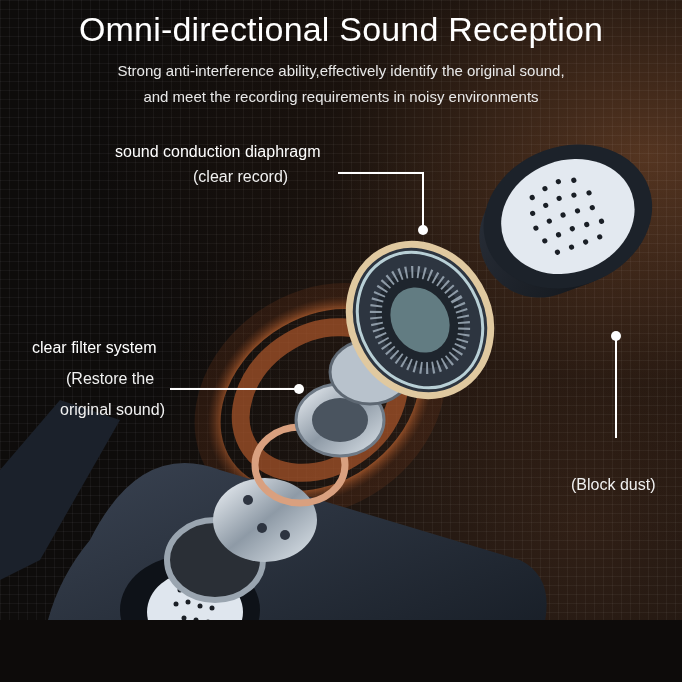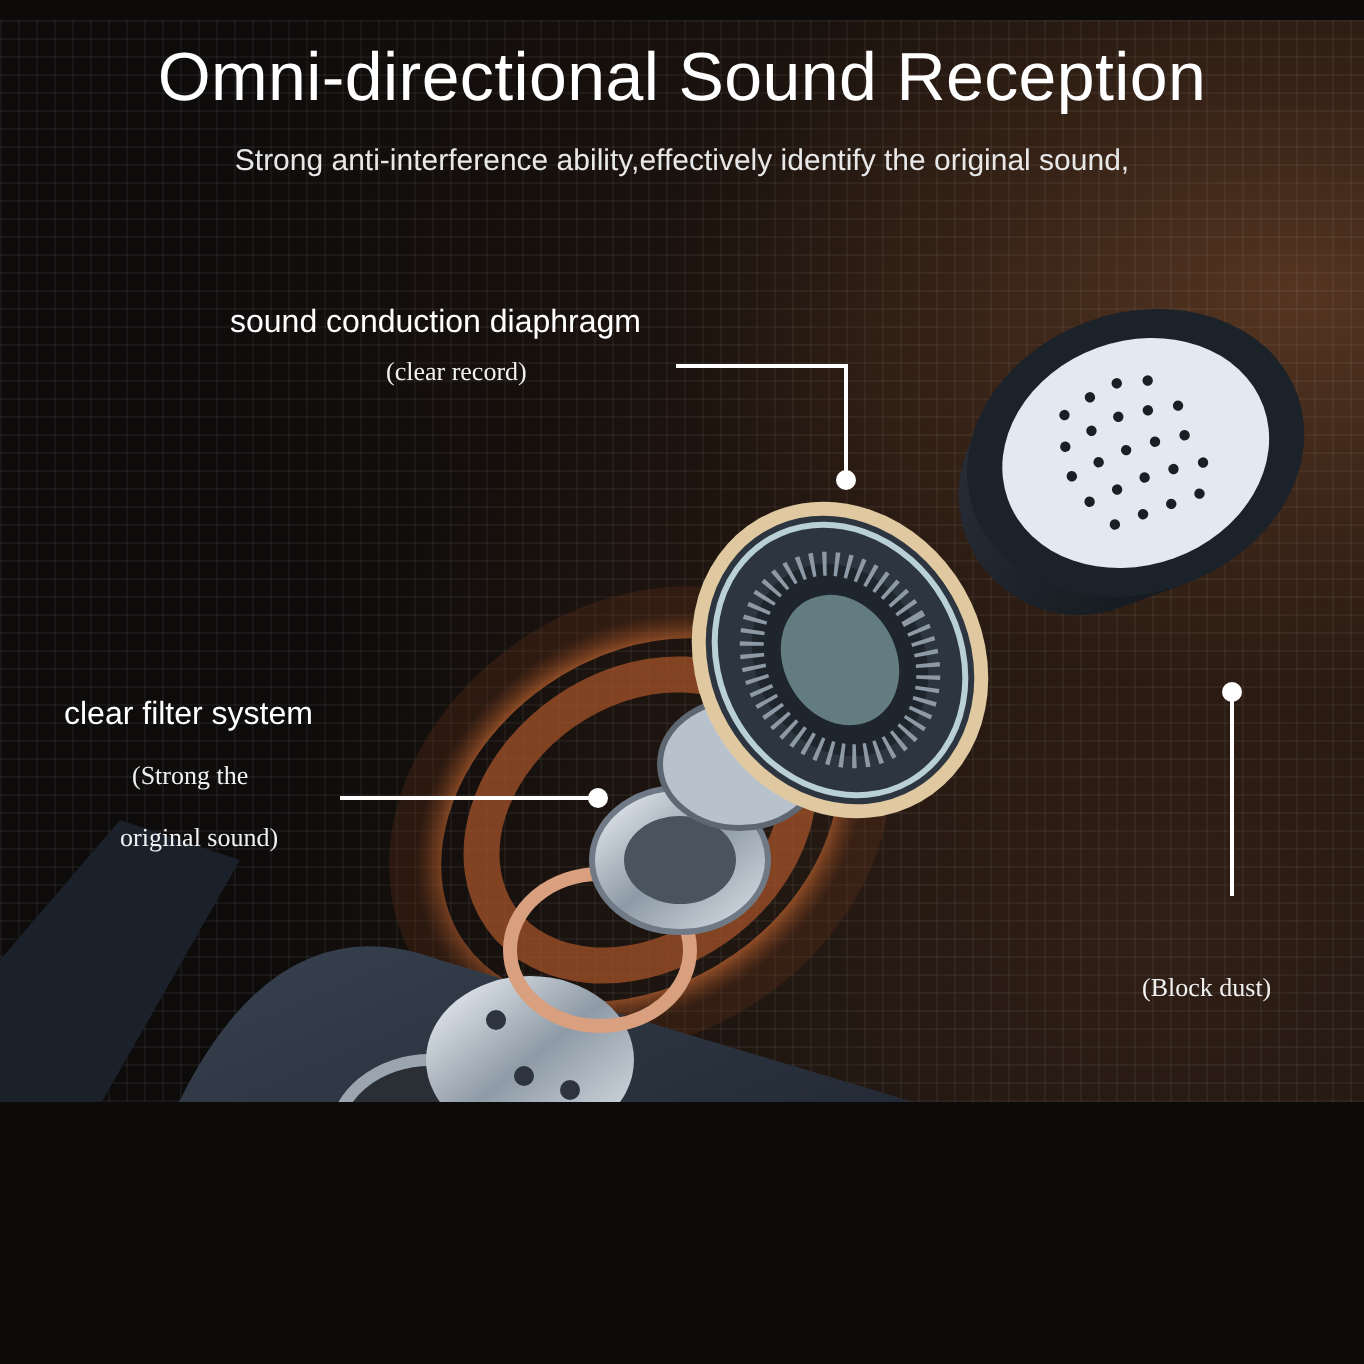--- a/index.html
+++ b/index.html
@@ -1,32 +1,32 @@
 <!DOCTYPE html>
 <html><head>
 <meta charset="utf-8">
 <style>
   html,body{margin:0;padding:0;}
   body{width:682px;height:682px;overflow:hidden;background:#0d0b0a;font-family:"Liberation Sans",sans-serif;}
-  .stage{position:relative;width:682px;height:541px;overflow:hidden;
+  .stage{position:relative;width:682px;height:620px;overflow:hidden;
     background:
       radial-gradient(ellipse at 95% 25%, rgba(140,85,50,0.55) 0%, rgba(60,35,20,0.25) 35%, rgba(0,0,0,0) 60%),
       radial-gradient(ellipse at 85% 85%, rgba(90,55,35,0.45) 0%, rgba(0,0,0,0) 55%),
-      #0e0c0b; margin-top: 10px;}
+      #0e0c0b;}
   .grid{position:absolute;inset:0;
     background-image:
       linear-gradient(rgba(255,255,255,0.045) 1px, transparent 1px),
       linear-gradient(90deg, rgba(255,255,255,0.045) 1px, transparent 1px);
     background-size:9px 9px;}
   .title{position:absolute;left:0;right:0;top:10px;text-align:center;color:#fff;font-size:34px;font-weight:400;letter-spacing:0.2px;}
   .sub{position:absolute;left:0;right:0;text-align:center;color:#e8e8e8;font-size:15px;}
   .sub1{top:62px;}
   .sub2{top:88px;}
   .label{position:absolute;color:#fff;font-size:16px;white-space:nowrap;}
-  .note{position:absolute;color:#f0f0f0;font-size:13px;white-space:nowrap;font-family:Liberation Serif, serif;}
+  .note{position:absolute;color:#f0f0f0;font-size:16px;white-space:nowrap;}
   .line{position:absolute;background:#fff;}
   .dot{position:absolute;width:10px;height:10px;border-radius:50%;background:#fff;}
   svg{position:absolute;left:0;top:0;}
 </style>
 </head>
 <body>
 
 <div class="stage">
   <div class="grid"></div>
 
@@ -126,29 +126,30 @@
         <circle cx="550" cy="250" r="2.6"></circle>
           <circle cx="565" cy="250" r="2.6"></circle>
           <circle cx="580" cy="250" r="2.6"></circle>
           <circle cx="595" cy="250" r="2.6"></circle>
       </g>
     </g>
   </svg>
 
   <div class="title">Omni-directional Sound Reception</div>
   <div class="sub sub1">Strong anti-interference ability,effectively identify the original sound,</div>
+  <div class="sub sub2">and meet the recording requirements in noisy environments</div>
 
   <div class="label" style="left:115px;top:143px;">sound conduction diaphragm</div>
   <div class="note" style="left:193px;top:168px;">(clear record)</div>
   <div class="line" style="left:338px;top:172px;width:86px;height:2px;"></div>
   <div class="line" style="left:422px;top:172px;width:2px;height:56px;"></div>
   <div class="dot" style="left:418px;top:225px;"></div>
 
   <div class="label" style="left:32px;top:339px;">clear filter system</div>
-  <div class="note" style="left:66px;top:370px;">(Strong the</div>
+  <div class="note" style="left:66px;top:370px;">(Restore the</div>
   <div class="note" style="left:60px;top:401px;">original sound)</div>
   <div class="line" style="left:170px;top:388px;width:128px;height:2px;"></div>
   <div class="dot" style="left:294px;top:384px;"></div>
 
   <div class="dot" style="left:611px;top:331px;"></div>
   <div class="line" style="left:615px;top:336px;width:2px;height:102px;"></div>
   <div class="note" style="left:571px;top:476px;">(Block dust)</div>
 </div>
 
 </body></html>

